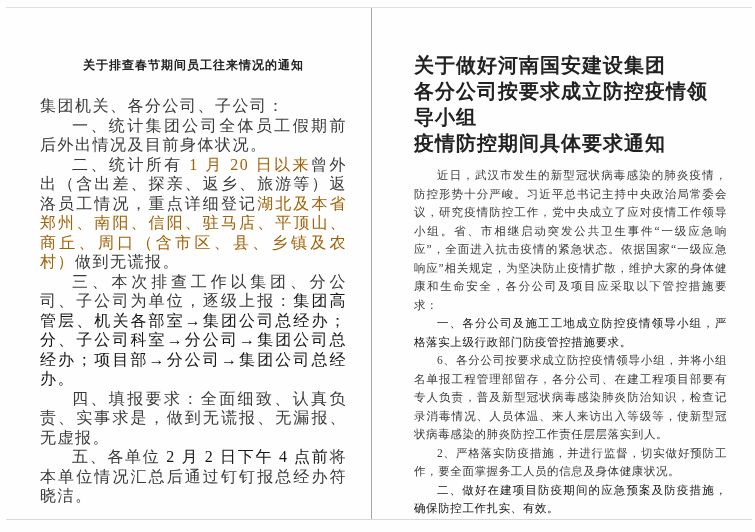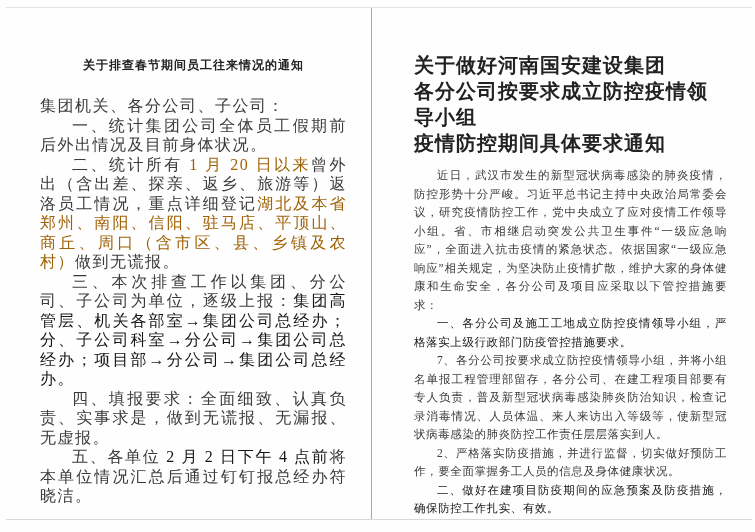--- a/index.html
+++ b/index.html
@@ -55,20 +55,20 @@
 
   <div class="page page-right">
     <div class="title-block">
       <div class="title-line">关于做好河南国安建设集团</div>
       <div class="title-line">各分公司按要求成立防控疫情领导小组</div>
       <div class="title-line">疫情防控期间具体要求通知</div>
     </div>
     <div id="right-body">
         <p class="para indent"><span class="seg-n">近日，武汉市发生的新型冠状病毒感染的肺炎疫情，防控形势十分严峻。习近平总书记主持中央政治局常委会议，研究疫情防控工作，党中央成立了应对疫情工作领导小组。省、市相继启动突发公共卫生事件“一级应急响应”，全面进入抗击疫情的紧急状态。依据国家“一级应急响应”相关规定，为坚决防止疫情扩散，维护大家的身体健康和生命安全，各分公司及项目应采取以下管控措施要求：</span></p>
         <p class="para indent"><span class="seg-b">一、各分公司及施工工地成立防控疫情领导小组，严格落实上级行政部门防疫管控措施要求。</span></p>
-        <p class="para indent"><span class="seg-n">7、各分公司按要求成立防控疫情领导小组，并将小组名单报工程管理部留存，各分公司、在建工程项目部要有专人负责，普及新型冠状病毒感染肺炎防治知识，检查记录消毒情况、人员体温、来人来访出入等级等，使新型冠状病毒感染的肺炎防控工作责任层层落实到人。</span></p>
+        <p class="para indent"><span class="seg-n">6、各分公司按要求成立防控疫情领导小组，并将小组名单报工程管理部留存，各分公司、在建工程项目部要有专人负责，普及新型冠状病毒感染肺炎防治知识，检查记录消毒情况、人员体温、来人来访出入等级等，使新型冠状病毒感染的肺炎防控工作责任层层落实到人。</span></p>
         <p class="para indent"><span class="seg-n">2、严格落实防疫措施，并进行监督，切实做好预防工作，要全面掌握务工人员的信息及身体健康状况。</span></p>
         <p class="para indent"><span class="seg-b">二、做好在建项目防疫期间的应急预案及防疫措施，确保防控工作扎实、有效。</span></p>
       </div>
   </div>
 
   <div class="edge-bottom"></div>
 </div>
 
 </body></html>

